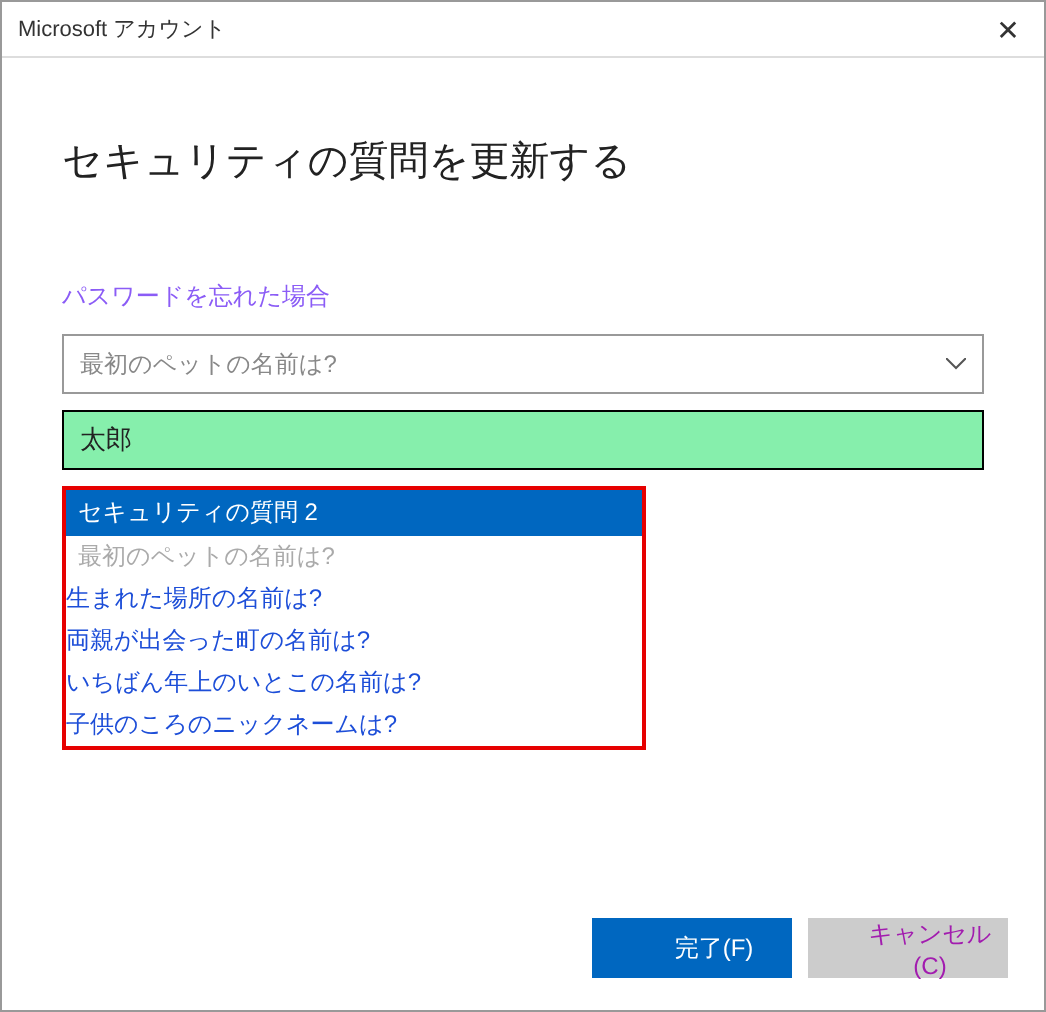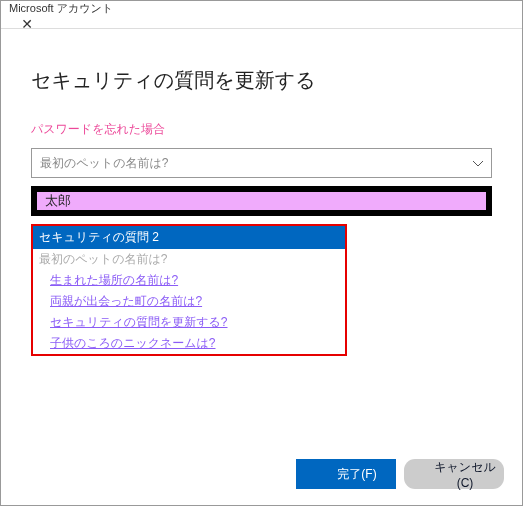--- a/index.html
+++ b/index.html
@@ -12,25 +12,24 @@
       width: 523px;
       height: 506px;
       background: #fff;
       border: 1px solid #999;
       position: relative;
     }
     .titlebar {
       height: 28px;
       border-bottom: 1px solid #ddd;
       display: flex;
-      align-items: flex-start;
+      align-items: center;
       padding: 0 8px;
       font-size: 11px;
       color: #333;
-      flex-direction: column;
     }
     .titlebar-title {
       flex: 1;
     }
     .close-btn {
       width: 36px;
       height: 28px;
       display: flex;
       align-items: center;
       justify-content: center;
@@ -39,25 +38,25 @@
       cursor: pointer;
       margin-right: -8px;
     }
     .content {
       padding: 38px 30px 0 30px;
     }
     .heading {
       font-size: 20px;
       font-weight: normal;
       color: #222;
-      margin-bottom: 27px;
+      margin-bottom: 46px;
     }
     .subheading {
       font-size: 12px;
-      color: #ec4899;
+      color: #8b5cf6;
       margin-bottom: 10px;
     }
     .select-box {
       width: 100%;
       height: 30px;
       border: 1px solid #999;
       display: flex;
       align-items: center;
       padding: 0 8px;
       font-size: 12px;
@@ -69,48 +68,47 @@
     .select-text {
       flex: 1;
     }
     .chevron {
       font-size: 10px;
       color: #555;
     }
     .text-input {
       width: 100%;
       height: 30px;
-      border: 6px solid #000000;
+      border: 1px solid #000000;
       padding: 0 8px;
       font-size: 13px;
       color: #222;
-      background: #f0abfc;
+      background: #86efac;
       margin-bottom: 8px;
       outline: none;
     }
     .dropdown {
-      width: 316px;
+      width: 292px;
       border: 2px solid #e60000;
       background: #fff;
       font-size: 12px;
     }
     .dropdown-selected {
       background: #0067c0;
       color: #fff;
       padding: 3px 6px;
     }
     .dropdown-disabled {
       color: #aaa;
       padding: 2px 6px;
     }
     .dropdown-item {
-      padding: 2px 17px;
-      color: #8b5cf6;
+      padding: 2px 0;
+      color: #1d4ed8;
       cursor: pointer;
-      text-decoration: underline;
     }
     .button-row {
       position: absolute;
       bottom: 16px;
       right: 18px;
       display: flex;
       gap: 8px;
     }
     .btn {
       width: 100px;
@@ -122,22 +120,21 @@
       cursor: pointer;
       border: none;
       padding-left: 22px;
     }
     .btn-primary {
       background: #0067c0;
       color: #fff;
     }
     .btn-secondary {
       background: #ccc;
-      color: #0f172a;
-      border-radius: 11px;
+      color: #a21caf;
     }
   </style>
 </head>
 <body>
 
 <div class="titlebar">
   <span class="titlebar-title">Microsoft アカウント</span>
   <div class="close-btn">✕</div>
 </div>
 
@@ -154,21 +151,21 @@
     </span>
   </div>
 
   <input type="text" class="text-input" value="太郎" style="">
 
   <div class="dropdown">
     <div class="dropdown-selected">セキュリティの質問 2</div>
     <div class="dropdown-disabled">最初のペットの名前は?</div>
     <div class="dropdown-item">生まれた場所の名前は?</div>
     <div class="dropdown-item">両親が出会った町の名前は?</div>
-    <div class="dropdown-item">セキュリティの質問を更新する?</div>
+    <div class="dropdown-item">いちばん年上のいとこの名前は?</div>
     <div class="dropdown-item">子供のころのニックネームは?</div>
   </div>
 </div>
 
 <div class="button-row">
   <button class="btn btn-primary">完了(F)</button>
   <button class="btn btn-secondary">キャンセル(C)</button>
 </div>
 
 </body></html>

